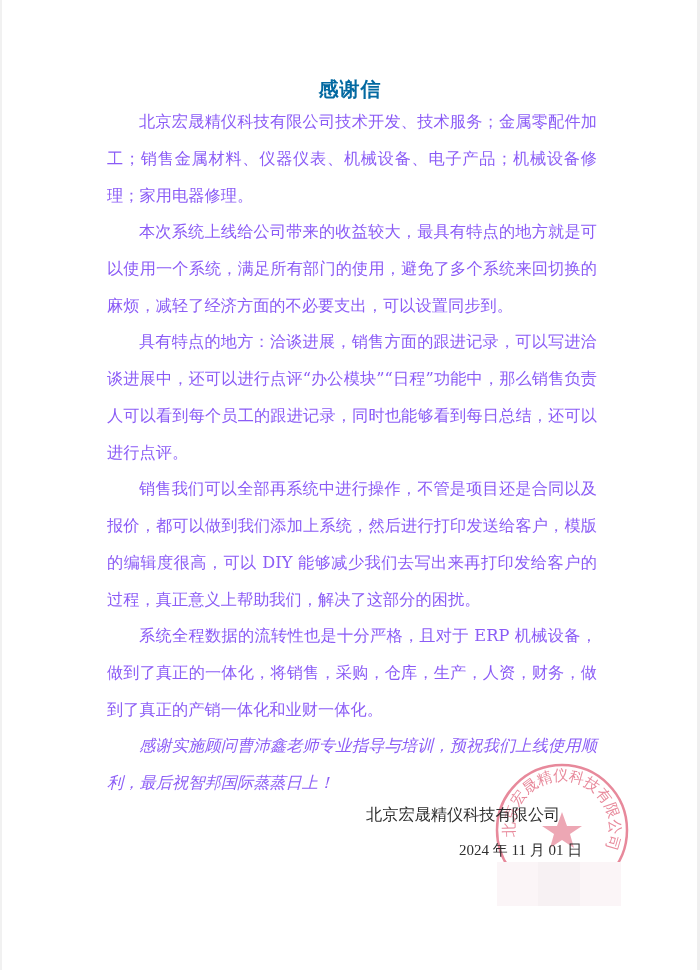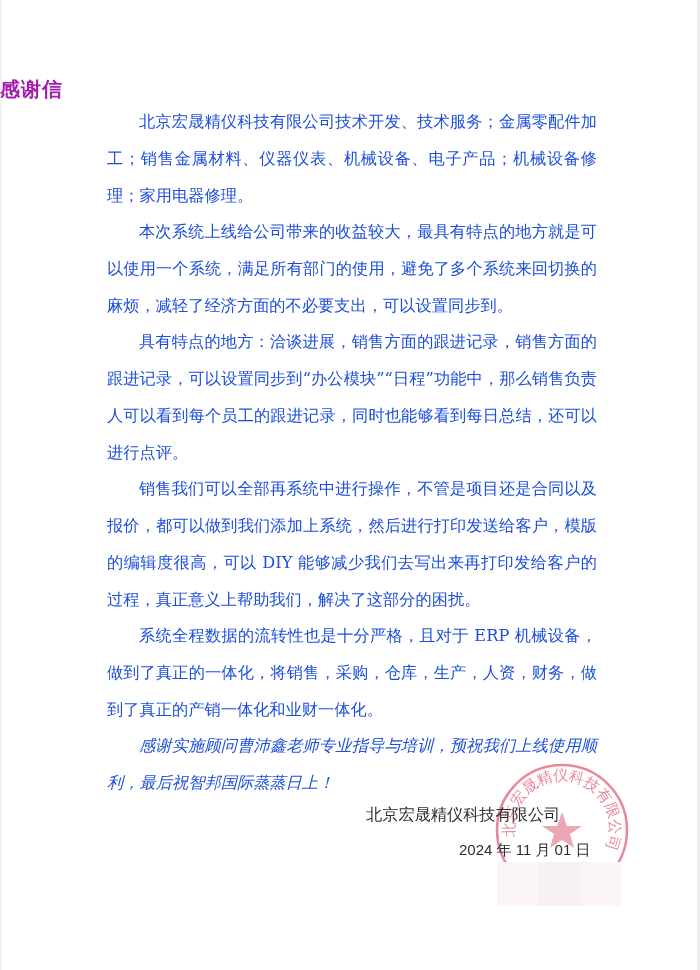--- a/index.html
+++ b/index.html
@@ -3,61 +3,61 @@
 <meta charset="utf-8">
 <style>
   html, body { margin:0; padding:0; }
   body {
     width:700px; height:970px; background:#ffffff; position:relative; overflow:hidden;
     font-family: "DejaVu Serif", "Liberation Serif", serif; color:#2a2a2a;
   }
   .page-edge-left { position:absolute; left:0; top:0; width:2px; height:970px; background:#f1f1f1; }
   .page-edge-right { position:absolute; right:0; top:0; width:3px; height:970px; background:#efefef; }
   .title {
-    position:absolute; left:0; width:700px; top:76px; text-align:left;
+    position:absolute; left:0; width:700px; top:76px; text-align:center;
     font-family: "DejaVu Sans", "Liberation Sans", sans-serif;
-    font-size:20px; font-weight:bold; letter-spacing:1px; color:#a21caf;
+    font-size:20px; font-weight:bold; letter-spacing:1px; color:#0369a1;
   }
   .para {
     position:absolute; left:107px; width:490px;
-    font-size:16.2px; line-height:37px; color:#1d4ed8;
+    font-size:16.2px; line-height:37px; color:#8b5cf6;
     text-indent:32px; text-align:justify; letter-spacing:0.05px;
   }
   .p1 { top:103px; }
   .p2 { top:213px; }
   .p3 { top:323px; }
   .p4 { top:470px; }
   .p5 { top:617px; }
   .p6 { top:727px;font-style:italic; }
   .signature {
     position:absolute; left:366px; top:804px; font-size:16.2px; color:#2e2e2e;
   }
   .date {
     position:absolute; left:459px; top:841px; font-size:16.2px; color:#2e2e2e;
-    font-family: Liberation Sans, sans-serif; font-size:15px;
+    font-family: Liberation Serif, serif; font-size:15px;
   }
   .stamp-svg { position:absolute; left:494px; top:762px; width:136px; height:136px; opacity:0.75; }
   .redact {
     position:absolute; top:862px; height:44px; background:#fbf5f7;
   }
   .r1 { left:497px; width:41px; }
   .r2 { left:538px; width:42px; background:#f7f1f3; }
   .r3 { left:580px; width:41px; }
 </style>
 </head>
 <body>
 
 <div class="page-edge-left"></div>
 <div class="page-edge-right"></div>
 
 <div class="title">感谢信</div>
 
 <div class="para p1">北京宏晟精仪科技有限公司技术开发、技术服务；金属零配件加工；销售金属材料、仪器仪表、机械设备、电子产品；机械设备修理；家用电器修理。</div>
 <div class="para p2">本次系统上线给公司带来的收益较大，最具有特点的地方就是可以使用一个系统，满足所有部门的使用，避免了多个系统来回切换的麻烦，减轻了经济方面的不必要支出，可以设置同步到。</div>
-<div class="para p3">具有特点的地方：洽谈进展，销售方面的跟进记录，销售方面的跟进记录，可以设置同步到“办公模块”“日程”功能中，那么销售负责人可以看到每个员工的跟进记录，同时也能够看到每日总结，还可以进行点评。</div>
+<div class="para p3">具有特点的地方：洽谈进展，销售方面的跟进记录，可以写进洽谈进展中，还可以进行点评“办公模块”“日程”功能中，那么销售负责人可以看到每个员工的跟进记录，同时也能够看到每日总结，还可以进行点评。</div>
 <div class="para p4">销售我们可以全部再系统中进行操作，不管是项目还是合同以及报价，都可以做到我们添加上系统，然后进行打印发送给客户，模版的编辑度很高，可以 DIY 能够减少我们去写出来再打印发给客户的过程，真正意义上帮助我们，解决了这部分的困扰。</div>
 <div class="para p5">系统全程数据的流转性也是十分严格，且对于 ERP 机械设备，做到了真正的一体化，将销售，采购，仓库，生产，人资，财务，做到了真正的产销一体化和业财一体化。</div>
 <div class="para p6">感谢实施顾问曹沛鑫老师专业指导与培训，预祝我们上线使用顺利，最后祝智邦国际蒸蒸日上！</div>
 
 <svg class="stamp-svg" viewBox="0 0 136 136">
   <defs>
     <path id="arc" d="M 22 80 A 48 48 0 1 1 114 80"></path>
   </defs>
   <circle cx="68" cy="68" r="65" fill="none" stroke="#e0627a" stroke-width="2.5"></circle>
   <text font-size="15" fill="#e0627a" font-family="DejaVu Serif, serif">

